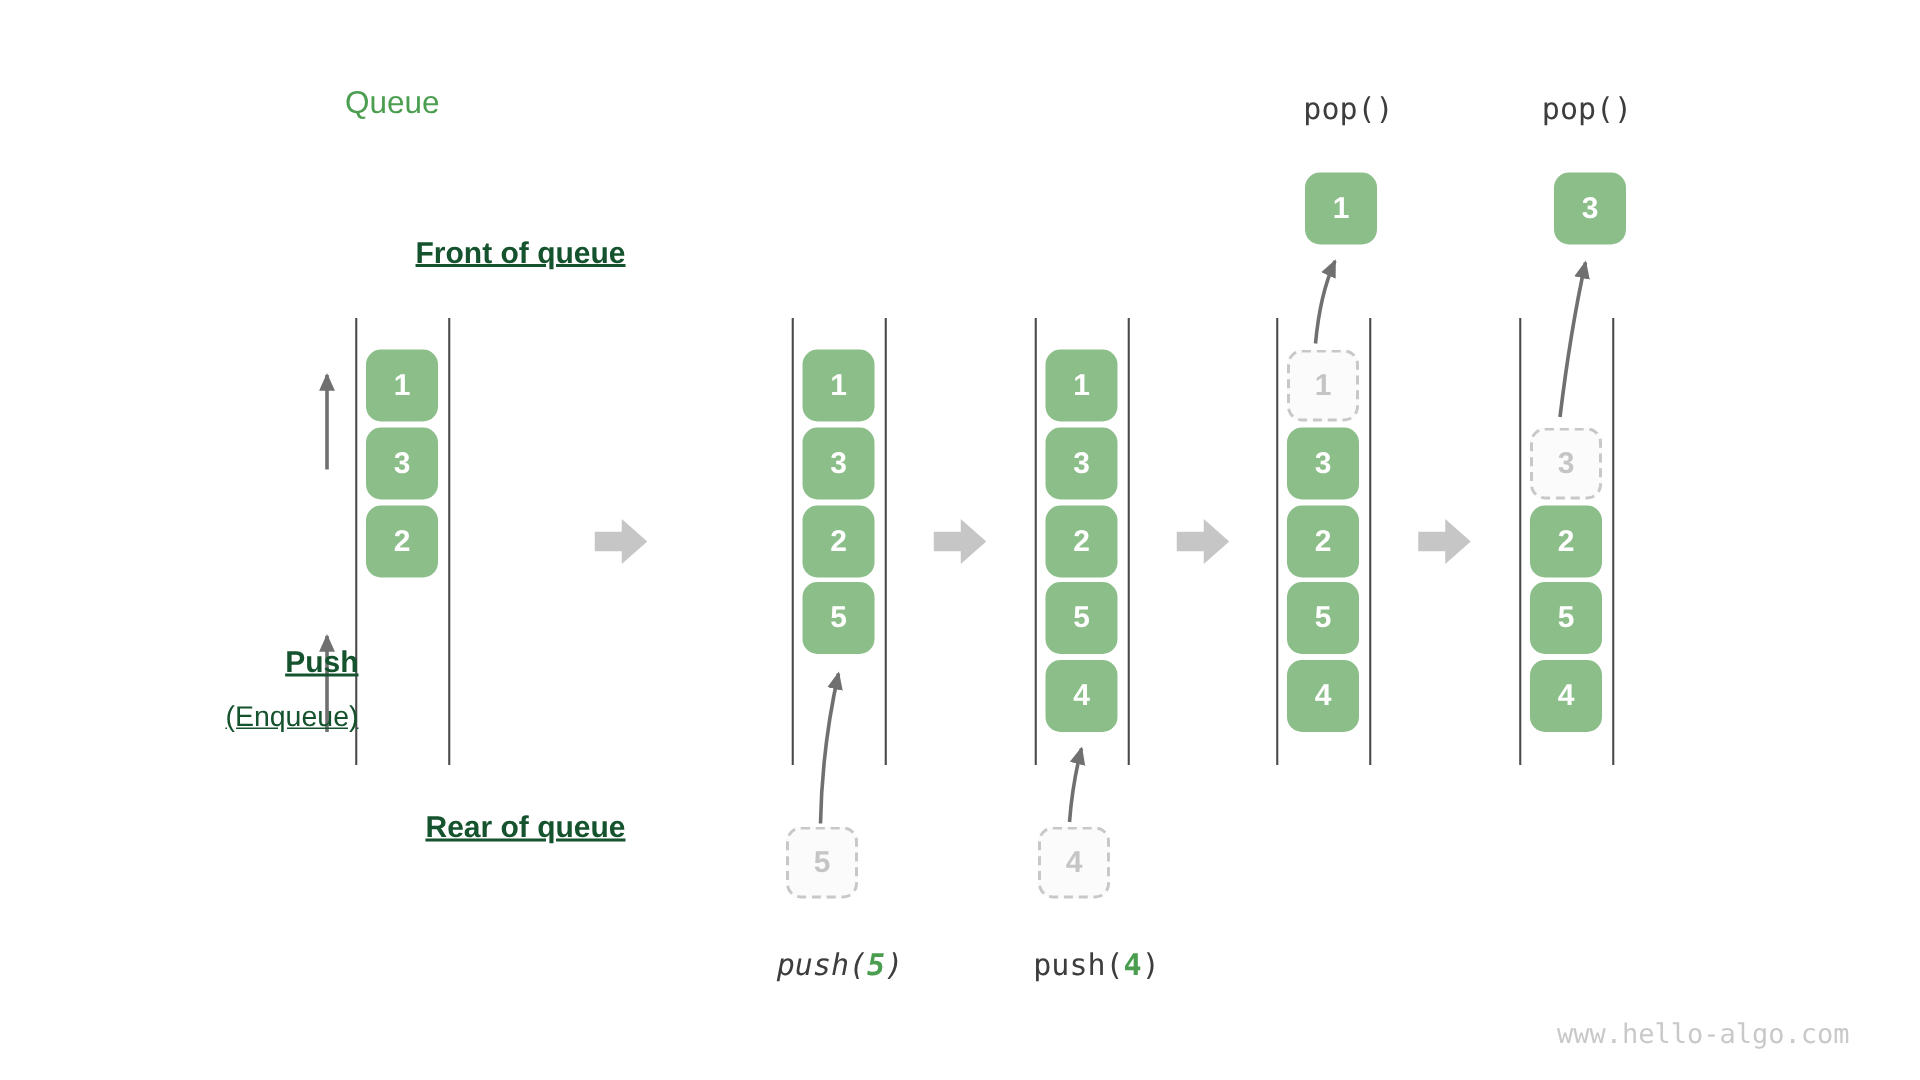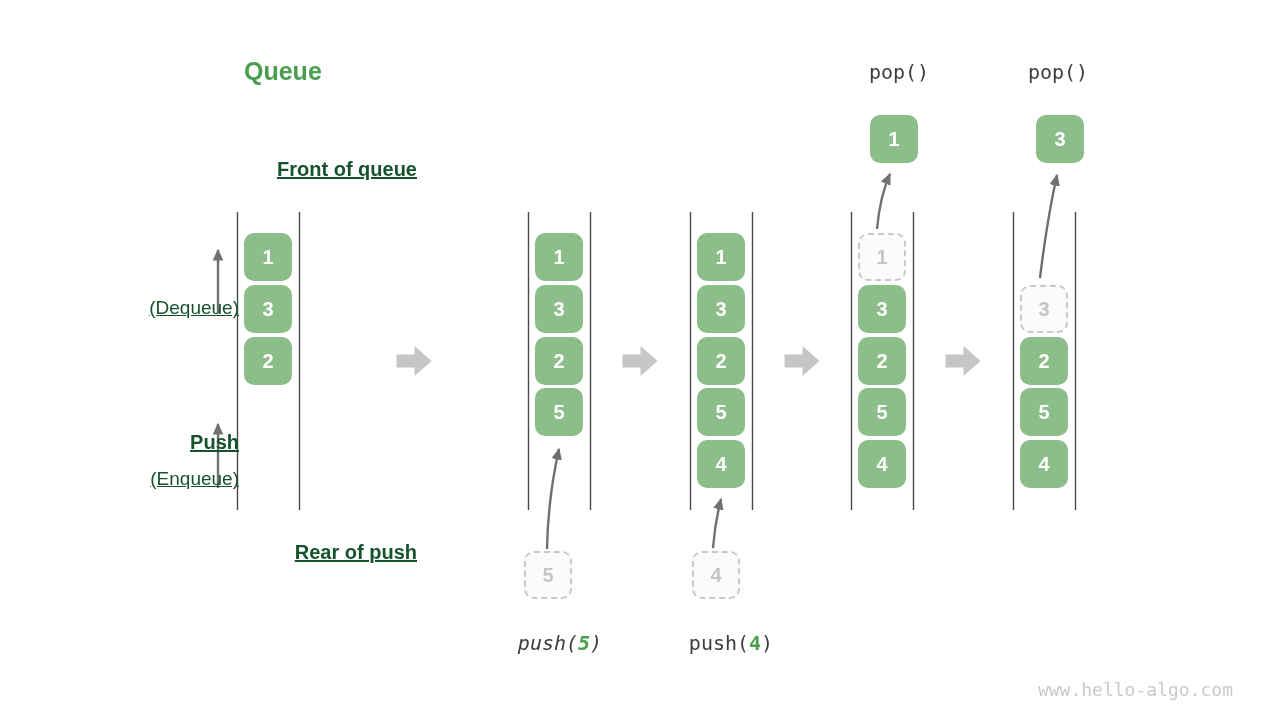--- a/index.html
+++ b/index.html
@@ -4,21 +4,21 @@
 <style>
   html,body { margin:0; padding:0; background:#ffffff; }
   .canvas {
     position:relative; width:1280px; height:720px; background:#ffffff;
     font-family:"Liberation Sans", sans-serif; overflow:hidden;
   }
   .overlay { position:absolute; left:0; top:0; width:1280px; height:720px; }
 
   .title {
     position:absolute; left:230px; top:57px;
-    font-size:25px; font-weight:bold; color:#4b9e50;margin-left:14px;
+    font-size:21px; font-weight:normal; color:#4b9e50;
   }
   .side-label { position:absolute; text-align:right; color:#14532d;text-decoration:underline; }
   .b20 { font-size:20px; font-weight:bold; }
   .r19 { font-size:19px; font-weight:normal; }
 
   .cell {
     position:absolute; width:48px; height:48px; border-radius:10px;
     background:#8cbe89; color:#ffffff; font-weight:bold; font-size:20px;
     display:flex; align-items:center; justify-content:center;
     box-sizing:border-box;
@@ -77,26 +77,25 @@
       <polygon points="622.5,354.5 640.5,354.5 640.5,346 657.5,361 640.5,376 640.5,367.5 622.5,367.5"></polygon>
       <polygon points="784.5,354.5 802.5,354.5 802.5,346 819.5,361 802.5,376 802.5,367.5 784.5,367.5"></polygon>
       <polygon points="945.5,354.5 963.5,354.5 963.5,346 980.5,361 963.5,376 963.5,367.5 945.5,367.5"></polygon>
     </g>
   </svg>
 
   <div class="title">Queue</div>
 
   <div class="side-label b20" style="left:117px; top:158px; width:300px;">Front of queue</div>
 
-  <div class="side-label r19" style="left:39px; top:297px; width:200px;">(Dequeue)</div>
 
   <div class="side-label b20" style="left:39px; top:431px; width:200px;">Push</div>
   <div class="side-label r19" style="left:39px; top:468px; width:200px;">(Enqueue)</div>
 
-  <div class="side-label b20" style="left:117px; top:541px; width:300px;">Rear of push</div>
+  <div class="side-label b20" style="left:117px; top:541px; width:300px;">Rear of queue</div>
 
   <div>
     <div class="cell" style="left:244px; top:233px;">1</div>
     <div class="cell" style="left:244px; top:285px;">3</div>
     <div class="cell" style="left:244px; top:337px;">2</div>
   </div>
 
   <div>
     <div class="cell" style="left:535px; top:233px;">1</div>
     <div class="cell" style="left:535px; top:285px;">3</div>

